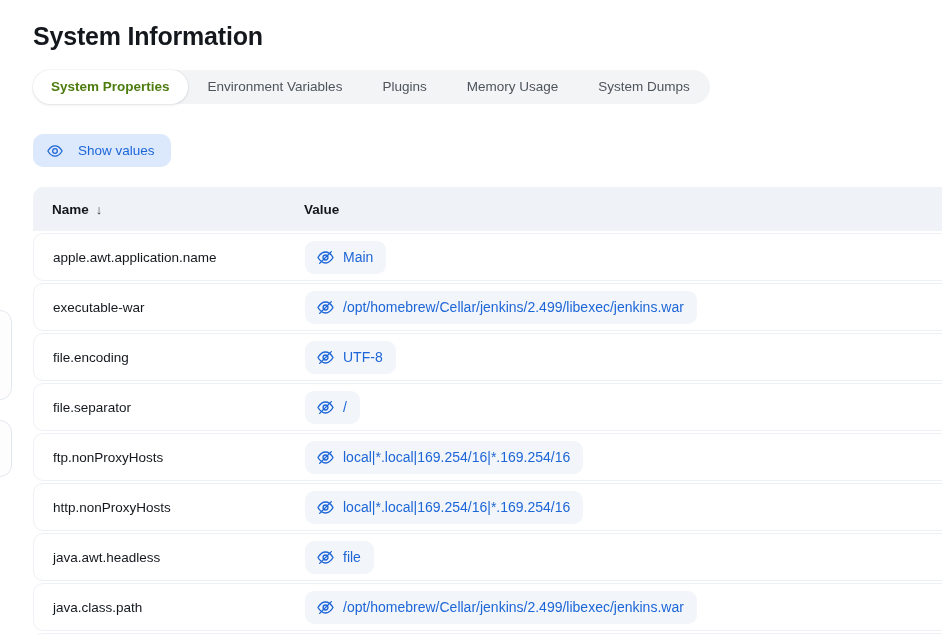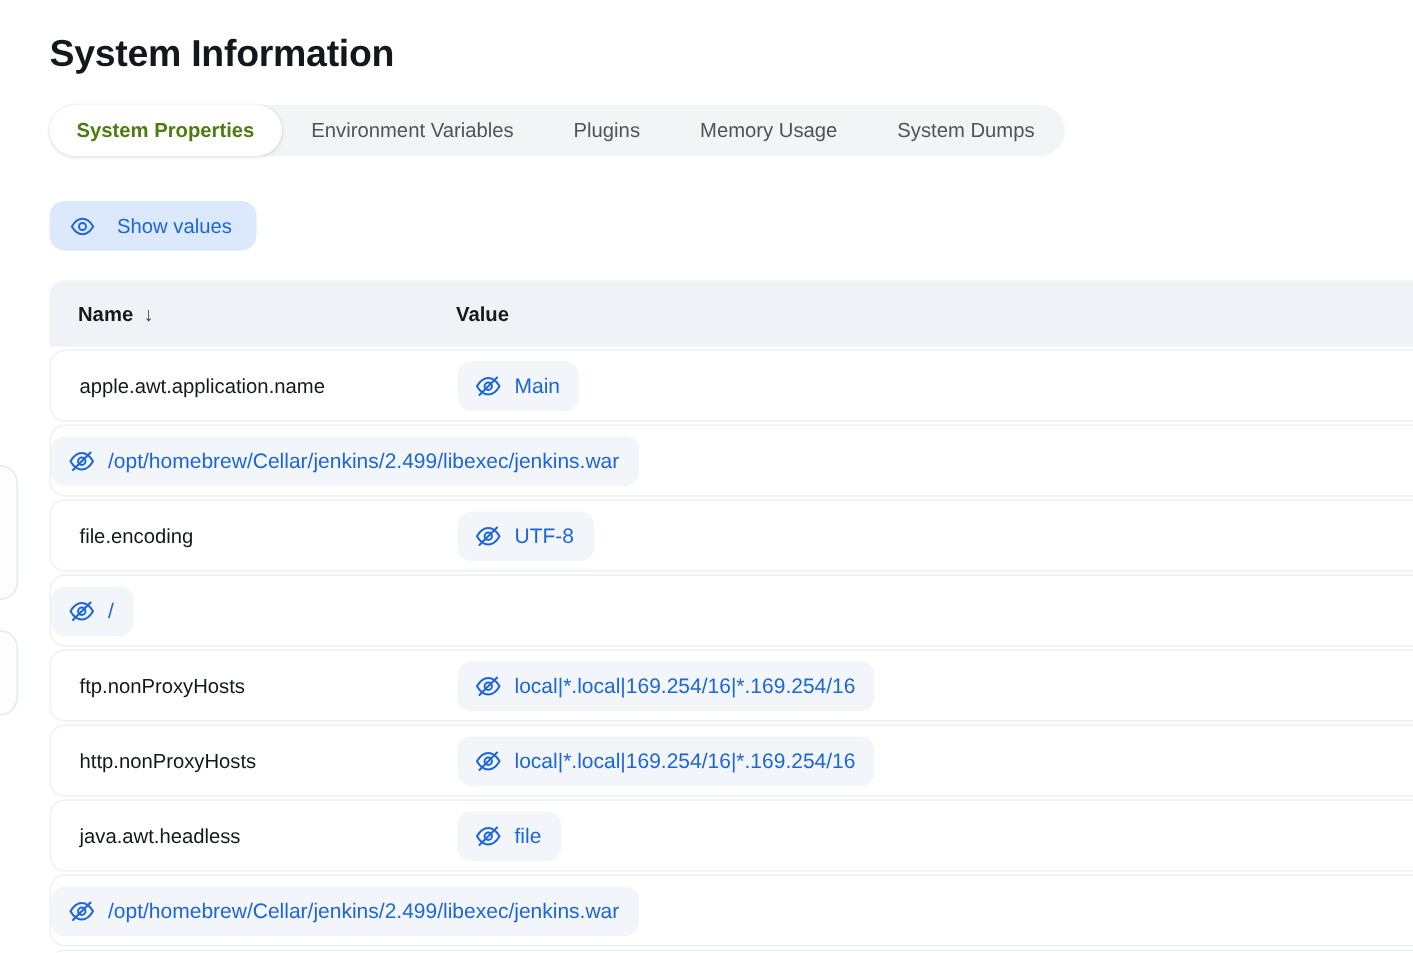--- a/index.html
+++ b/index.html
@@ -167,20 +167,21 @@
         <svg class="icon-svg" viewBox="0 0 24 24" width="19" height="19" fill="none" stroke="currentColor" stroke-width="1.7" stroke-linecap="round" stroke-linejoin="round">
           <path d="M2.5 12c2.8-4.8 6.3-6.9 9.5-6.9S18.7 7.2 21.5 12c-2.8 4.8-6.3 6.9-9.5 6.9S5.3 16.8 2.5 12z"></path>
           <circle cx="12" cy="12" r="3.1"></circle>
           <path d="M4.6 19.4 19.4 4.6"></path>
         </svg>
         <span class="val">Main</span>
       </span>
     </div>
   </div>
       <div class="trow">
+    <div class="cell-name"><span class="nm">executable-war</span></div>
     <div class="cell-value">
       <span class="pill">
         <svg class="icon-svg" viewBox="0 0 24 24" width="19" height="19" fill="none" stroke="currentColor" stroke-width="1.7" stroke-linecap="round" stroke-linejoin="round">
           <path d="M2.5 12c2.8-4.8 6.3-6.9 9.5-6.9S18.7 7.2 21.5 12c-2.8 4.8-6.3 6.9-9.5 6.9S5.3 16.8 2.5 12z"></path>
           <circle cx="12" cy="12" r="3.1"></circle>
           <path d="M4.6 19.4 19.4 4.6"></path>
         </svg>
         <span class="val">/opt/homebrew/Cellar/jenkins/2.499/libexec/jenkins.war</span>
       </span>
     </div>
@@ -192,20 +193,21 @@
         <svg class="icon-svg" viewBox="0 0 24 24" width="19" height="19" fill="none" stroke="currentColor" stroke-width="1.7" stroke-linecap="round" stroke-linejoin="round">
           <path d="M2.5 12c2.8-4.8 6.3-6.9 9.5-6.9S18.7 7.2 21.5 12c-2.8 4.8-6.3 6.9-9.5 6.9S5.3 16.8 2.5 12z"></path>
           <circle cx="12" cy="12" r="3.1"></circle>
           <path d="M4.6 19.4 19.4 4.6"></path>
         </svg>
         <span class="val">UTF-8</span>
       </span>
     </div>
   </div>
       <div class="trow">
+    <div class="cell-name"><span class="nm">file.separator</span></div>
     <div class="cell-value">
       <span class="pill">
         <svg class="icon-svg" viewBox="0 0 24 24" width="19" height="19" fill="none" stroke="currentColor" stroke-width="1.7" stroke-linecap="round" stroke-linejoin="round">
           <path d="M2.5 12c2.8-4.8 6.3-6.9 9.5-6.9S18.7 7.2 21.5 12c-2.8 4.8-6.3 6.9-9.5 6.9S5.3 16.8 2.5 12z"></path>
           <circle cx="12" cy="12" r="3.1"></circle>
           <path d="M4.6 19.4 19.4 4.6"></path>
         </svg>
         <span class="val">/</span>
       </span>
     </div>
@@ -243,20 +245,21 @@
         <svg class="icon-svg" viewBox="0 0 24 24" width="19" height="19" fill="none" stroke="currentColor" stroke-width="1.7" stroke-linecap="round" stroke-linejoin="round">
           <path d="M2.5 12c2.8-4.8 6.3-6.9 9.5-6.9S18.7 7.2 21.5 12c-2.8 4.8-6.3 6.9-9.5 6.9S5.3 16.8 2.5 12z"></path>
           <circle cx="12" cy="12" r="3.1"></circle>
           <path d="M4.6 19.4 19.4 4.6"></path>
         </svg>
         <span class="val">file</span>
       </span>
     </div>
   </div>
       <div class="trow">
+    <div class="cell-name"><span class="nm">java.class.path</span></div>
     <div class="cell-value">
       <span class="pill">
         <svg class="icon-svg" viewBox="0 0 24 24" width="19" height="19" fill="none" stroke="currentColor" stroke-width="1.7" stroke-linecap="round" stroke-linejoin="round">
           <path d="M2.5 12c2.8-4.8 6.3-6.9 9.5-6.9S18.7 7.2 21.5 12c-2.8 4.8-6.3 6.9-9.5 6.9S5.3 16.8 2.5 12z"></path>
           <circle cx="12" cy="12" r="3.1"></circle>
           <path d="M4.6 19.4 19.4 4.6"></path>
         </svg>
         <span class="val">/opt/homebrew/Cellar/jenkins/2.499/libexec/jenkins.war</span>
       </span>
     </div>

